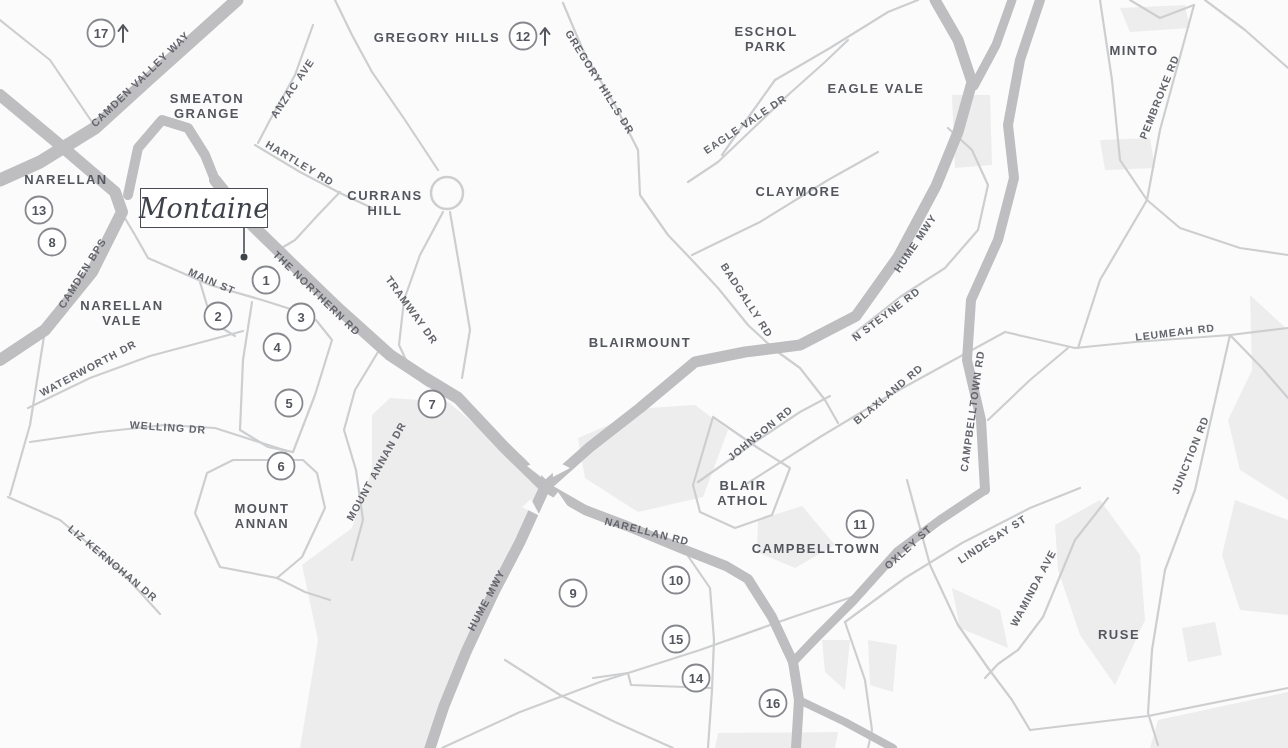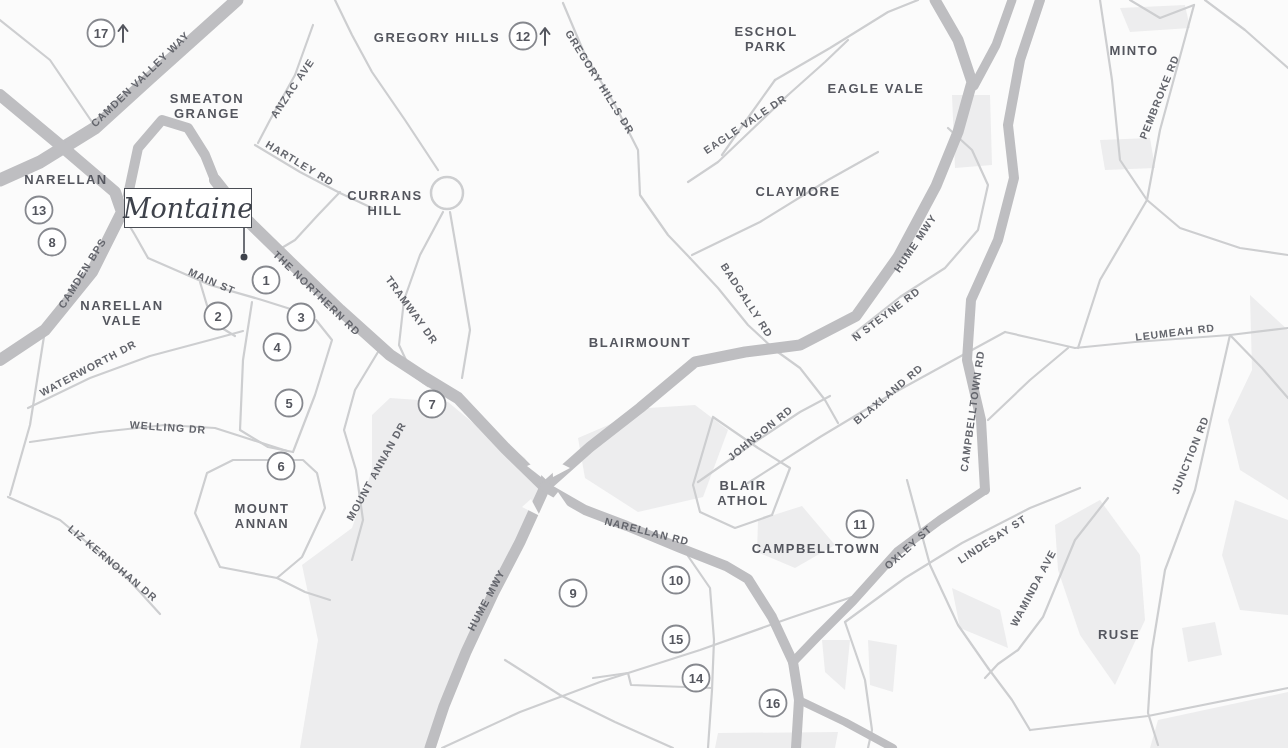--- a/index.html
+++ b/index.html
@@ -1,19 +1,19 @@
 <!DOCTYPE html>
 <html><head>
 <meta charset="utf-8">
 <style>
   html,body{margin:0;padding:0;background:#ffffff;}
   .stage{position:relative;width:1288px;height:748px;overflow:hidden;background:#fbfbfb;
          font-family:"Liberation Sans",sans-serif;}
   .stage svg{position:absolute;left:0;top:0;}
-  .montaine{position:absolute;left:124px;top:188px;width:128px;height:40px;background:#ffffff;
+  .montaine{position:absolute;left:140px;top:188px;width:128px;height:40px;background:#ffffff;
             border:1.5px solid #4a4d54;box-sizing:border-box;display:flex;align-items:center;justify-content:center;}
   .montaine span{font-family:"DejaVu Serif","Liberation Serif",serif;font-style:italic;
                  font-size:27px;color:#3e424b;line-height:1;}
 </style>
 </head>
 <body>
 
 <div class="stage">
   <svg id="map" width="1288" height="748" viewBox="0 0 1288 748">
       <rect x="0" y="0" width="1288" height="748" fill="#fbfbfb"></rect>

